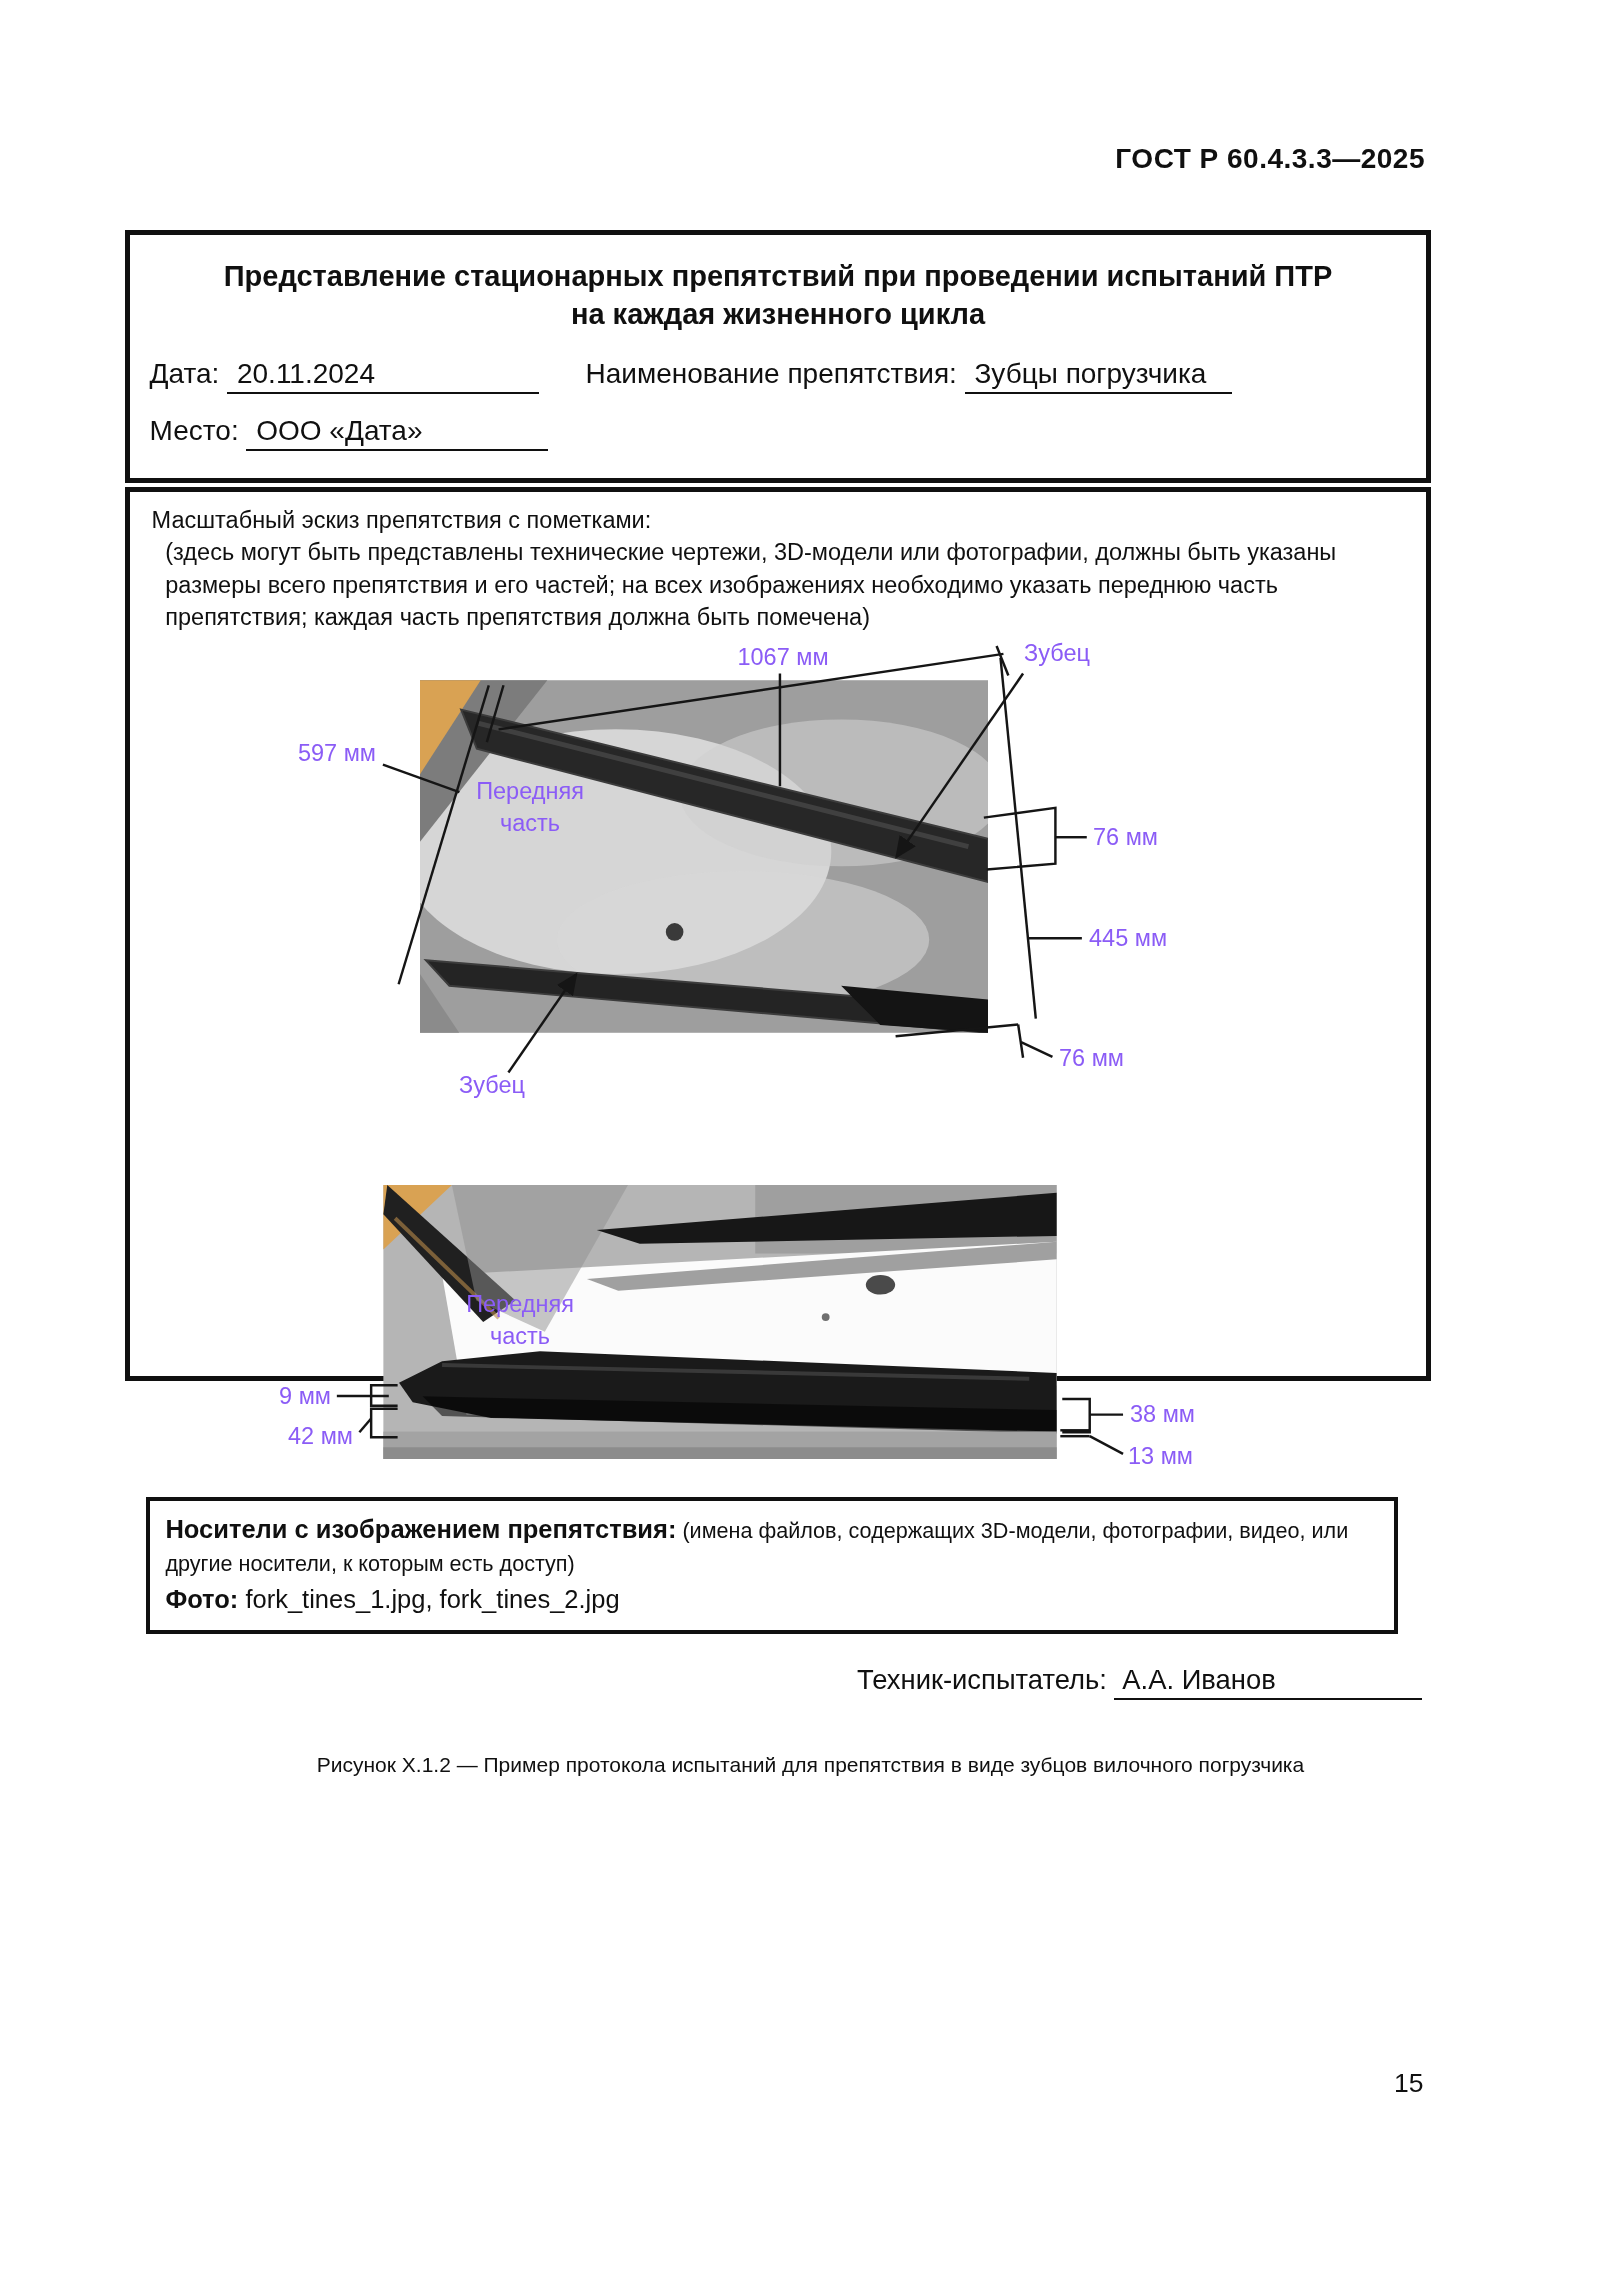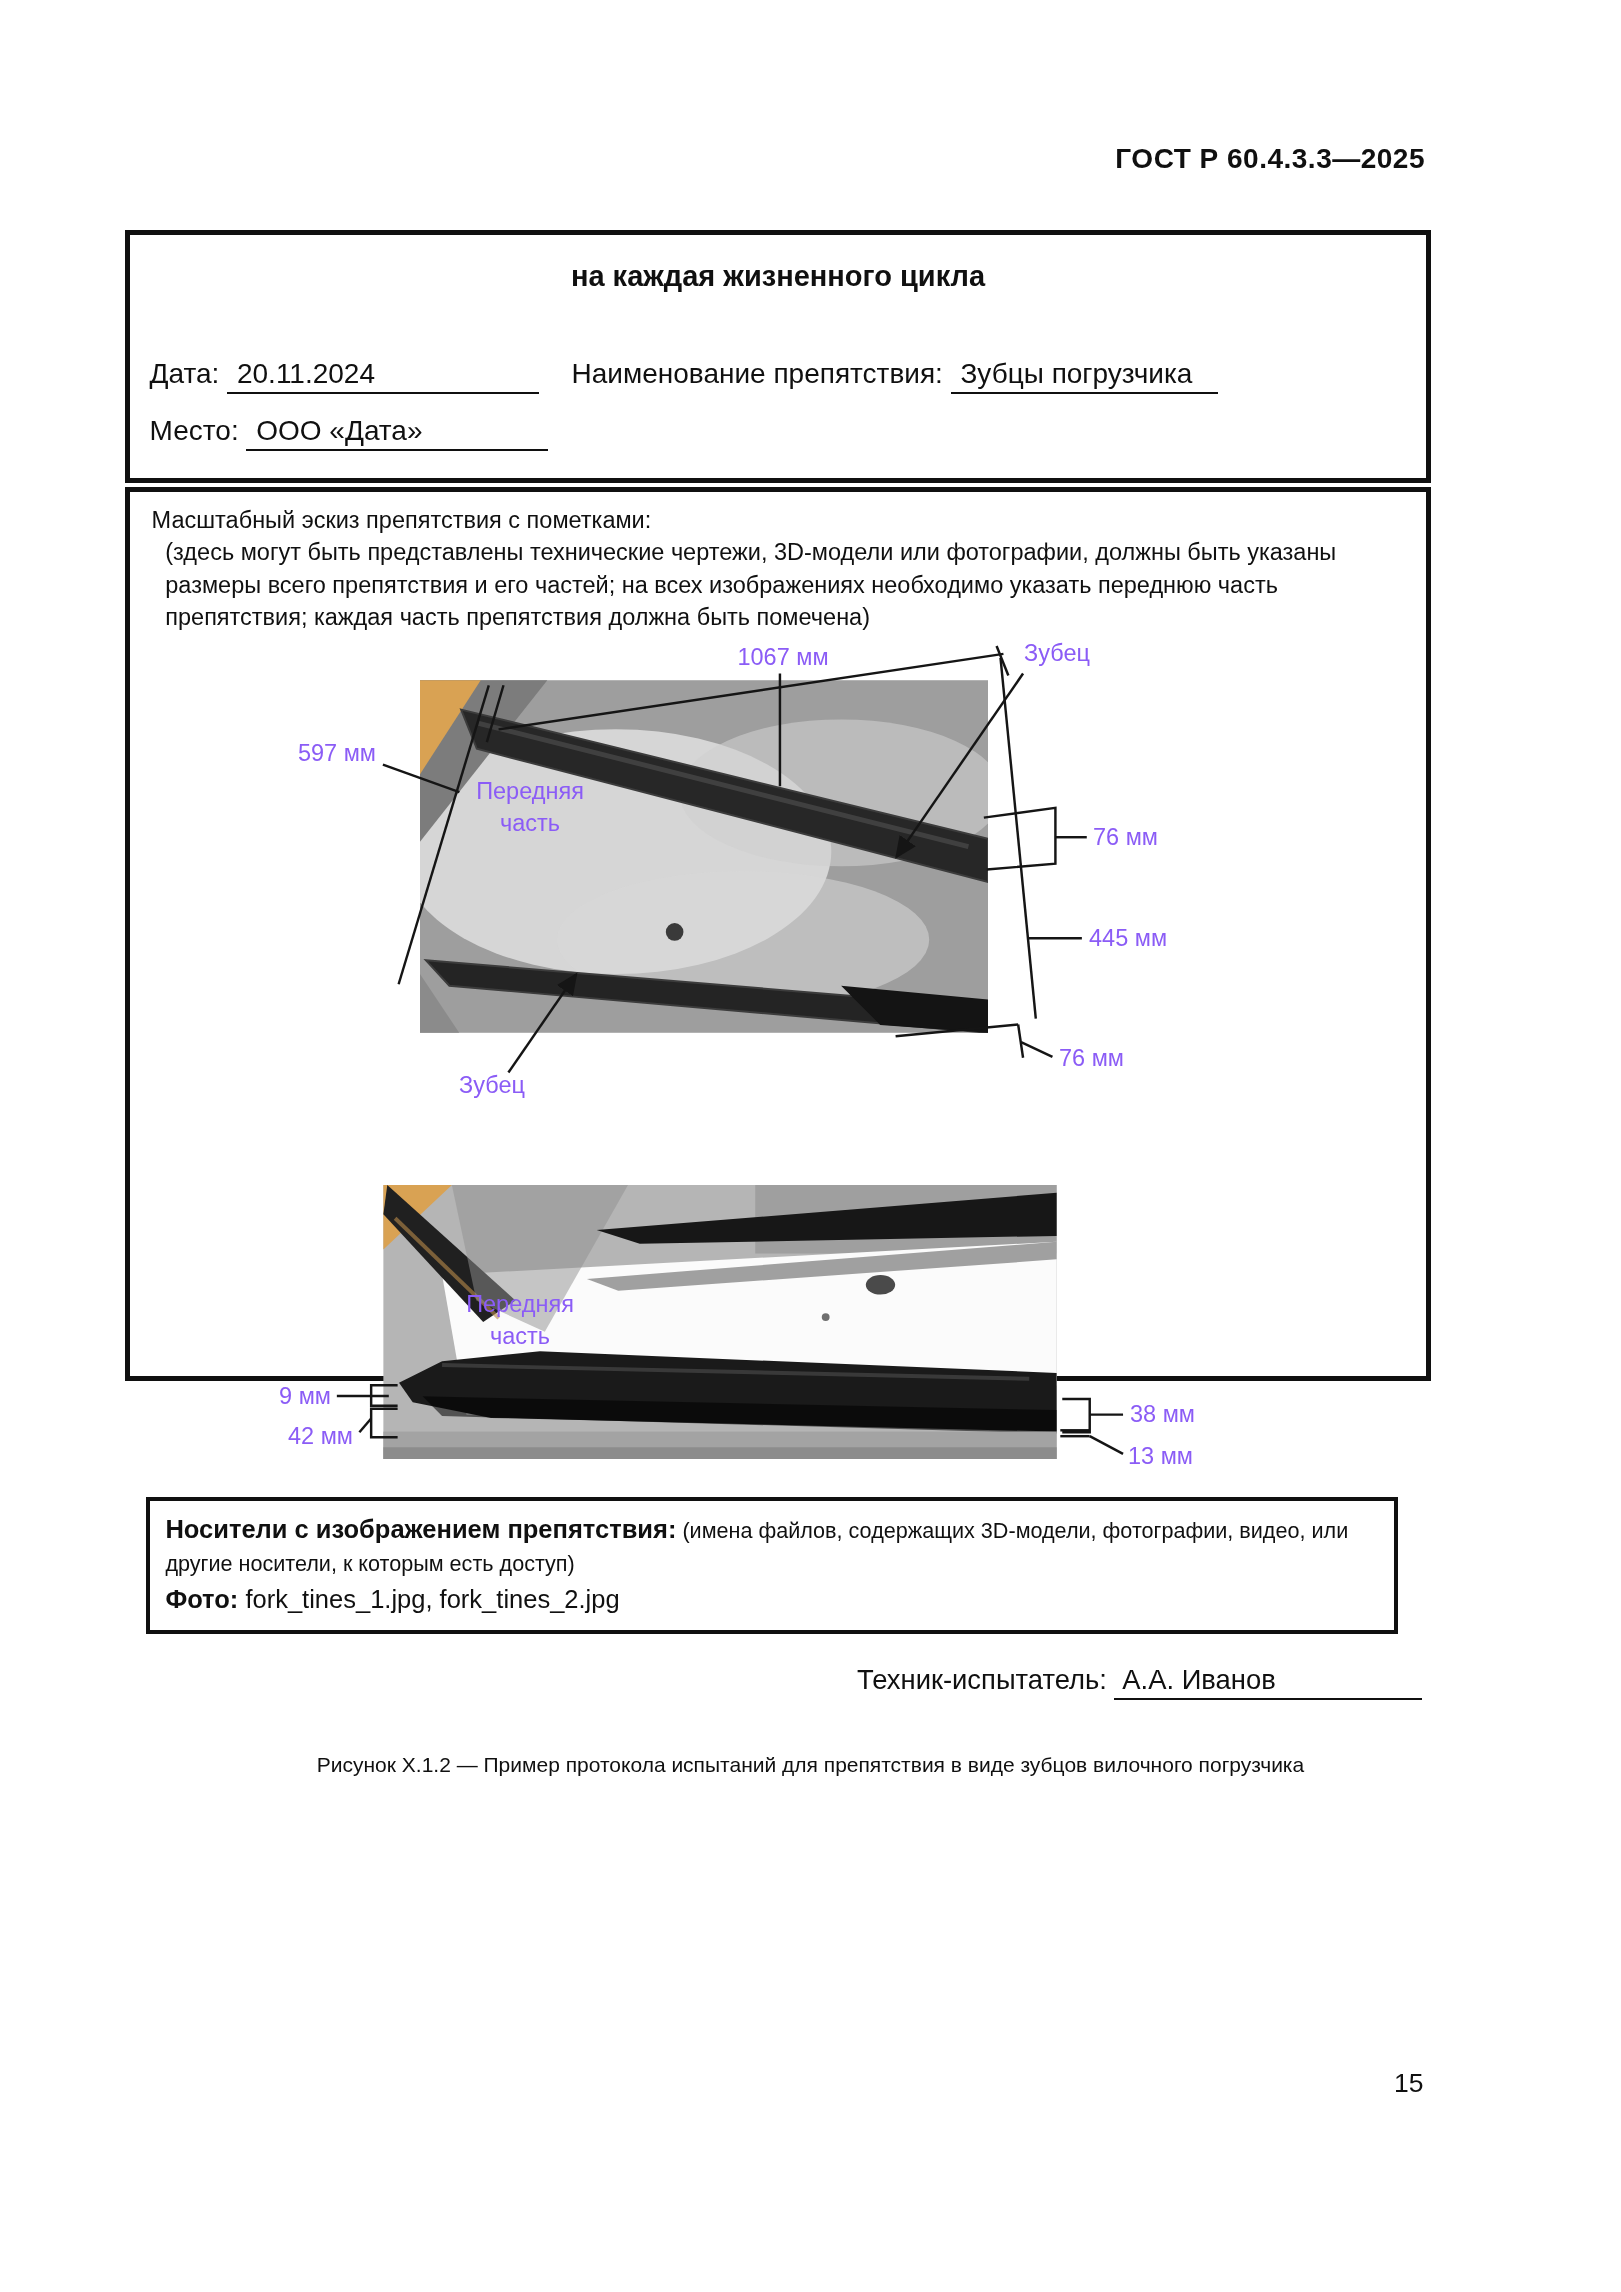--- a/index.html
+++ b/index.html
@@ -20,21 +20,21 @@
     border:5.9px solid #101010;box-sizing:border-box;
   }
   .form-title{margin-top:21.6px;text-align:center;font-size:29px;font-weight:bold;line-height:1.32;}
   .field-row{position:absolute;left:19.6px;white-space:nowrap;font-size:28px;}
   .row1{top:123px;}
   .row2{top:180px;}
   .fvalue{display:inline-block;border-bottom:2.9px solid #101010;padding:0 7.8px 2px 9.8px;}
   .w300{min-width:294px;}
   .w250{min-width:250px;}
   .w290{min-width:284px;}
-  .ml{margin-left:25px;}
+  .ml{margin-left:39px;}
   .box2{
     position:absolute;left:125px;top:487px;width:1306px;height:894px;
     border:5.9px solid #101010;box-sizing:border-box;
   }
   .box2-inner{position:relative;width:1294px;height:1210px;}
   .sketch-head{position:absolute;left:21.6px;top:11.8px;width:1245px;font-size:23.5px;line-height:1.38;}
   .sketch-note{padding-left:13.7px;width:1220px;}
   .photo{position:absolute;z-index:1;}
   .overlay{position:absolute;left:0;top:0;z-index:5;pointer-events:none;}
   .ann{position:absolute;z-index:6;font-size:23.5px;white-space:nowrap;color:#8b5cf6;}
@@ -55,20 +55,21 @@
 </style>
 </head>
 <body>
 
 <div class="page">
 
   <div class="gost-ref">ГОСТ Р 60.4.3.3—2025</div>
 
   <div class="box1">
     <div class="form-title">
+      <div>Представление стационарных препятствий при проведении испытаний ПТР</div>
       <div>на каждая жизненного цикла</div>
     </div>
     <div class="field-row row1">
       <span>Дата:</span>
       <span class="fvalue w300">20.11.2024</span>
       <span class="ml">Наименование препятствия:</span>
       <span class="fvalue w250">Зубцы погрузчика</span>
     </div>
     <div class="field-row row2">
       <span>Место:</span>

